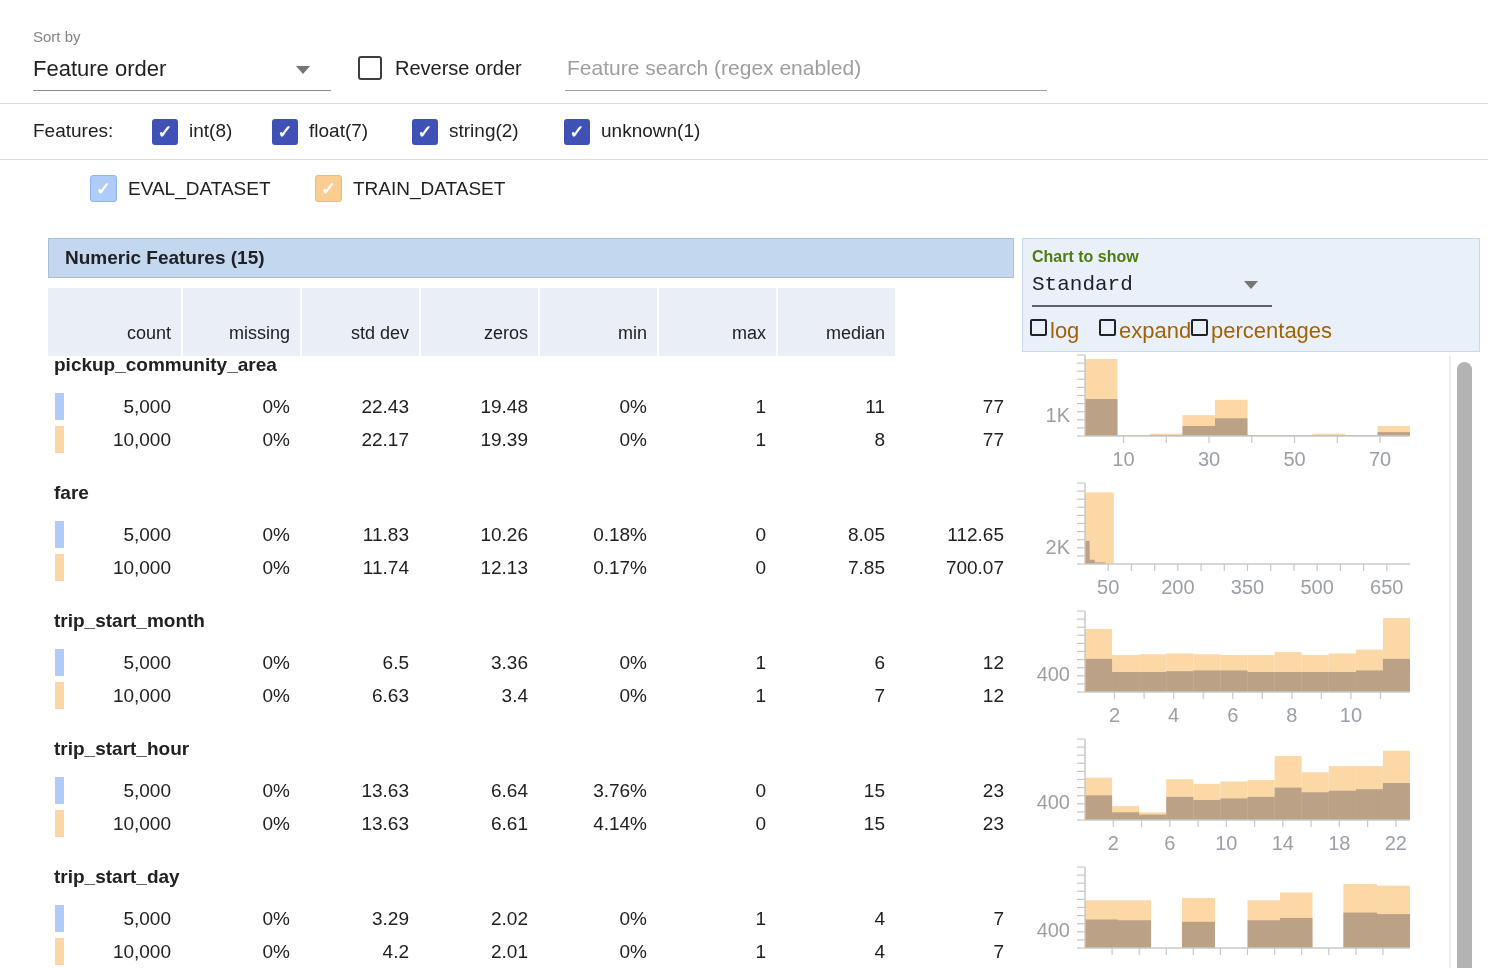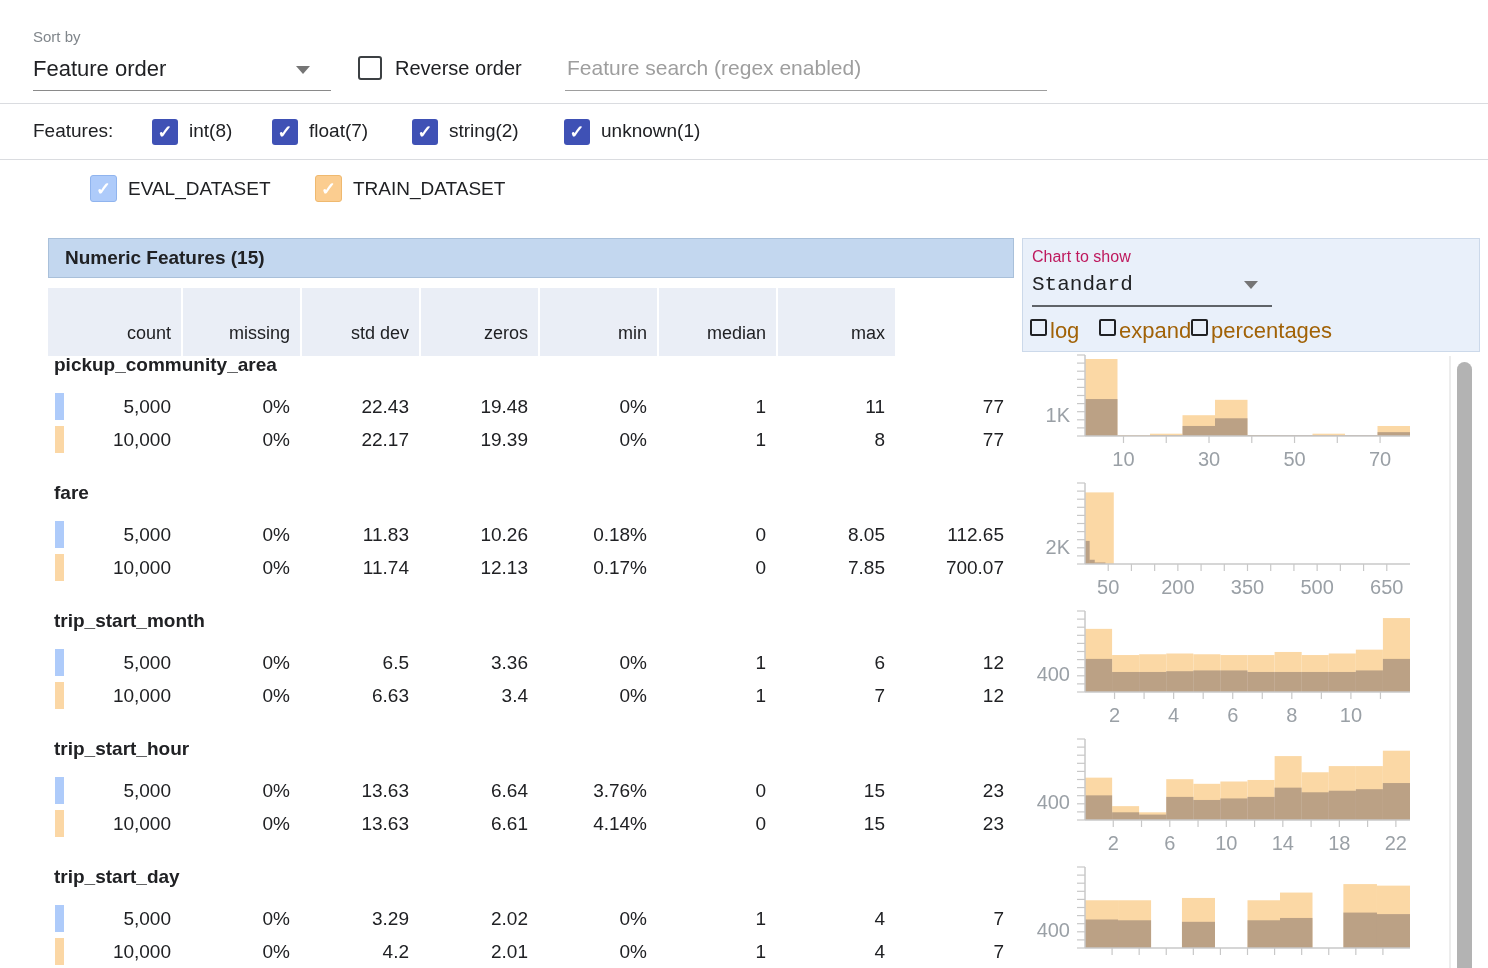--- a/index.html
+++ b/index.html
@@ -27,21 +27,21 @@
   .colgrid{display:grid;grid-template-columns:133px repeat(7,1fr);column-gap:2px;margin-top:8px;}
   .hdr-cell{background:#eaeef6;display:flex;align-items:flex-end;justify-content:flex-end;
     padding:0 10px 12px 0;font-size:18px;color:#202124;}
   .feature-group{position:relative;height:128px;}
   .feature-name{position:absolute;left:6px;top:2px;font-size:19px;font-weight:bold;white-space:nowrap;}
   .data-row{position:absolute;left:0;width:100%;height:33px;}
   .cell{display:flex;align-items:center;justify-content:flex-end;padding-right:10px;font-size:19px;color:#202124;}
   .swatch{position:absolute;left:7px;top:3px;width:9px;height:27px;}
   
   .panel{background:#e9f0fa;border:1px solid #ccd9ea;box-sizing:border-box;}
-  .panel-label{font-size:16px;color:#be185d;}
+  .panel-label{font-size:16px;color:#4d7c0f;font-weight:bold;}
   .panel-value{font-size:21px;color:#202124;}
   .panel-underline{height:2px;background:#5f6368;}
   .opt-label{font-size:22px;color:#a16207;}
   
   .scroll-line{position:absolute;left:1449px;top:356px;width:2px;height:612px;background:#ededed;}
   .scroll-thumb{position:absolute;left:1457px;top:362px;width:15px;height:620px;background:#b3b3b3;border-radius:8px;}
   svg text{font-family:"Liberation Sans",sans-serif;}
 </style>
 </head>
 <body>
@@ -97,22 +97,22 @@
 <div class="abs title-bar" style="left:48px;top:238px;width:966px;height:40px;">
   <span class="t">Numeric Features (15)</span>
 </div>
 
 <div class="abs colgrid" style="left:48px;top:280px;width:966px;height:68px;">
   <div class="hdr-cell">count</div>
   <div class="hdr-cell">missing</div>
   <div class="hdr-cell">std dev</div>
   <div class="hdr-cell">zeros</div>
   <div class="hdr-cell">min</div>
+  <div class="hdr-cell">max</div>
   <div class="hdr-cell">median</div>
-  <div class="hdr-cell">max</div>
 </div>
 
 <div class="abs panel" style="left:1022px;top:238px;width:458px;height:114px;">
   <div class="abs panel-label" style="left:9px;top:9px;">Chart to show</div>
   <div class="abs" style="left:9px;top:32px;width:240px;height:36px;cursor:pointer;font-family:Liberation Mono, monospace;">
     <span class="abs panel-value" style="left:0;top:2px;">Standard</span>
     <span class="abs dd-arrow" style="left:212px;top:10px;"></span>
     <div class="abs panel-underline" style="left:0;top:34px;width:240px;"></div>
   </div>
   <div class="abs cb-small" style="left:7px;top:80px;"></div>

